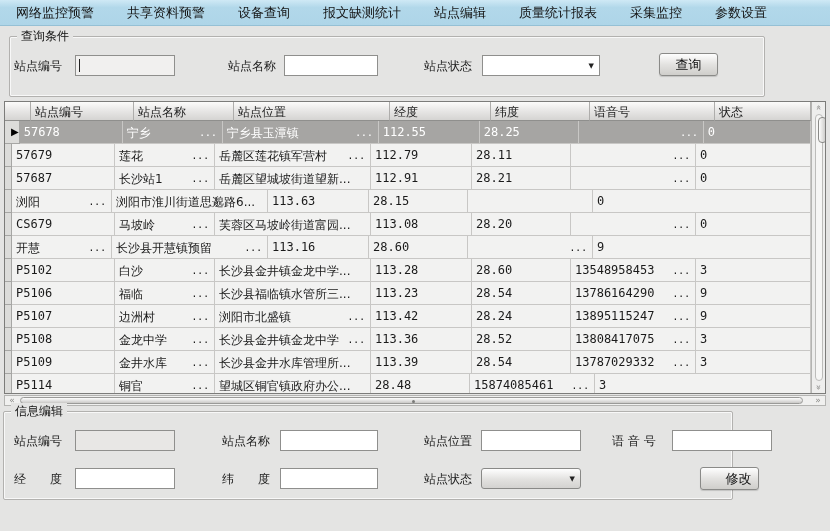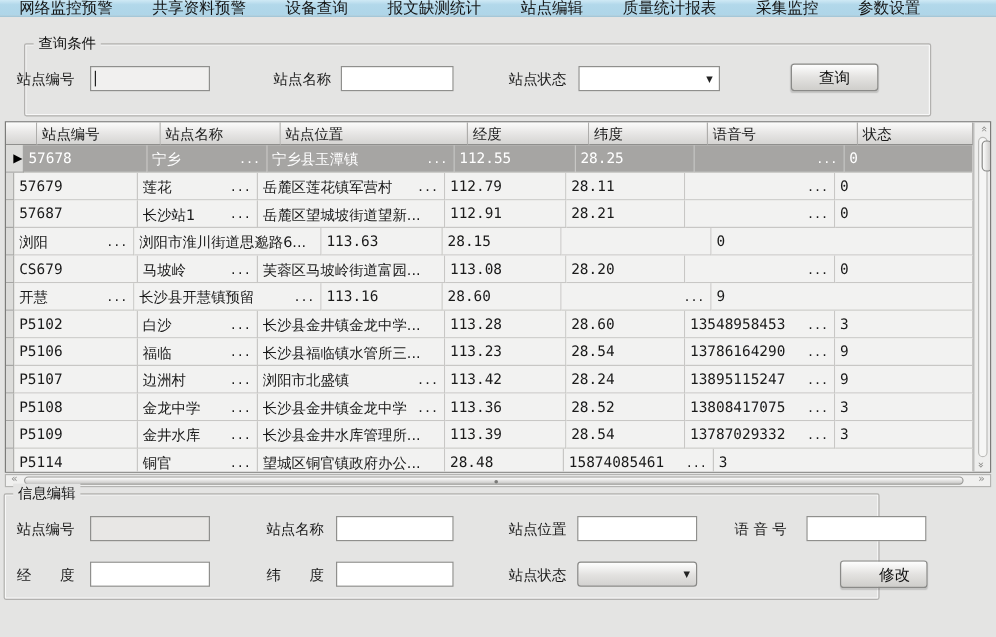--- a/index.html
+++ b/index.html
@@ -5,21 +5,21 @@
   * { margin:0; padding:0; box-sizing:border-box; }
   html,body { width:830px; height:531px; }
   body {
     font-family:"DejaVu Sans","Liberation Sans",sans-serif;
     font-size:12px; color:#1a1a1a;
     background:#e4e4e3; position:relative; overflow:hidden;
     outline:1px solid #9b9b99;
   }
   
   .menubar {
-    position:absolute; left:0; top:0; width:830px; height:14px;
+    position:absolute; left:0; top:0; width:830px; height:26px;
     background:linear-gradient(#cfe9f5,#b2d8ea 30%,#aed5e8);
     border-bottom:1px solid #95c0d5;
     display:flex; align-items:center; padding-left:8px;
   }
   .menu-item {
     font-size:13px; color:#151515; padding:4px 8px; margin-right:17px;
     white-space:nowrap; cursor:default;
   }
   
   .groupbox {
@@ -41,21 +41,21 @@
   .combo {
     position:absolute; height:21px; border:1px solid #8f8f8d; background:#fff;
     display:flex; align-items:center; justify-content:flex-end; padding-right:5px;
   }
   .combo .arrow { font-size:7px; color:#222; }
   .combo.silver {
     background:linear-gradient(#fefefe,#e2e1df 55%,#d3d2d0);
     border-radius:3px; border:1px solid #898987;
   }
   .btn {
-    position:absolute; width:73px; height:23px;
+    position:absolute; width:59px; height:23px;
     background:linear-gradient(#fefefe,#e3e2e0 50%,#cfcecb);
     border:1px solid #8a8a88; border-radius:3px;
     font-size:13px; color:#111; display:flex; align-items:center; justify-content:center;
     box-shadow:0 1px 1px rgba(0,0,0,.15);
   }
   
   .grid {
     position:absolute; left:4px; top:101px; width:822px; height:293px;
     border:1px solid #7c7c7a; background:#f2f2f1; display:flex; overflow:hidden;
   }
@@ -125,21 +125,21 @@
     <div class="menu-item">网络监控预警</div>
     <div class="menu-item">共享资料预警</div>
     <div class="menu-item">设备查询</div>
     <div class="menu-item">报文缺测统计</div>
     <div class="menu-item">站点编辑</div>
     <div class="menu-item">质量统计报表</div>
     <div class="menu-item">采集监控</div>
     <div class="menu-item">参数设置</div>
   </div>
 
-  <div class="groupbox" style="left:20px;top:36px;width:756px;height:61px;">
+  <div class="groupbox" style="left:9px;top:36px;width:756px;height:61px;">
     <span class="gb-label">查询条件</span>
   </div>
   <span class="flabel" style="left:14px;top:56px;">站点编号</span>
   <input class="tb dim" style="left: 75px; top: 55px; width: 100px;" value="">
   <div class="caret" style="left:79px;top:59px;"></div>
   <span class="flabel" style="left:228px;top:56px;">站点名称</span>
   <input class="tb" style="left: 284px; top: 55px; width: 94px;" value="">
   <span class="flabel" style="left:424px;top:56px;">站点状态</span>
   <div class="combo" style="left:482px;top:55px;width:118px;">
     <span class="arrow">▼</span>

